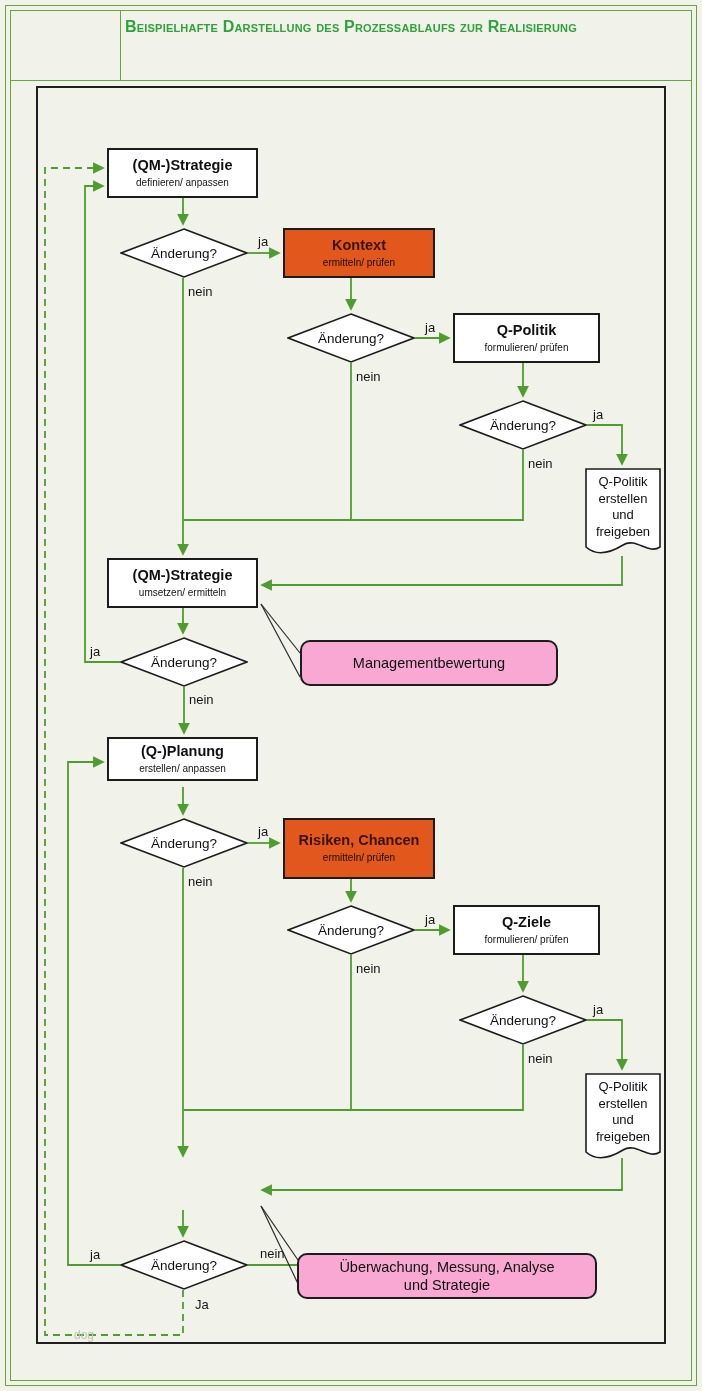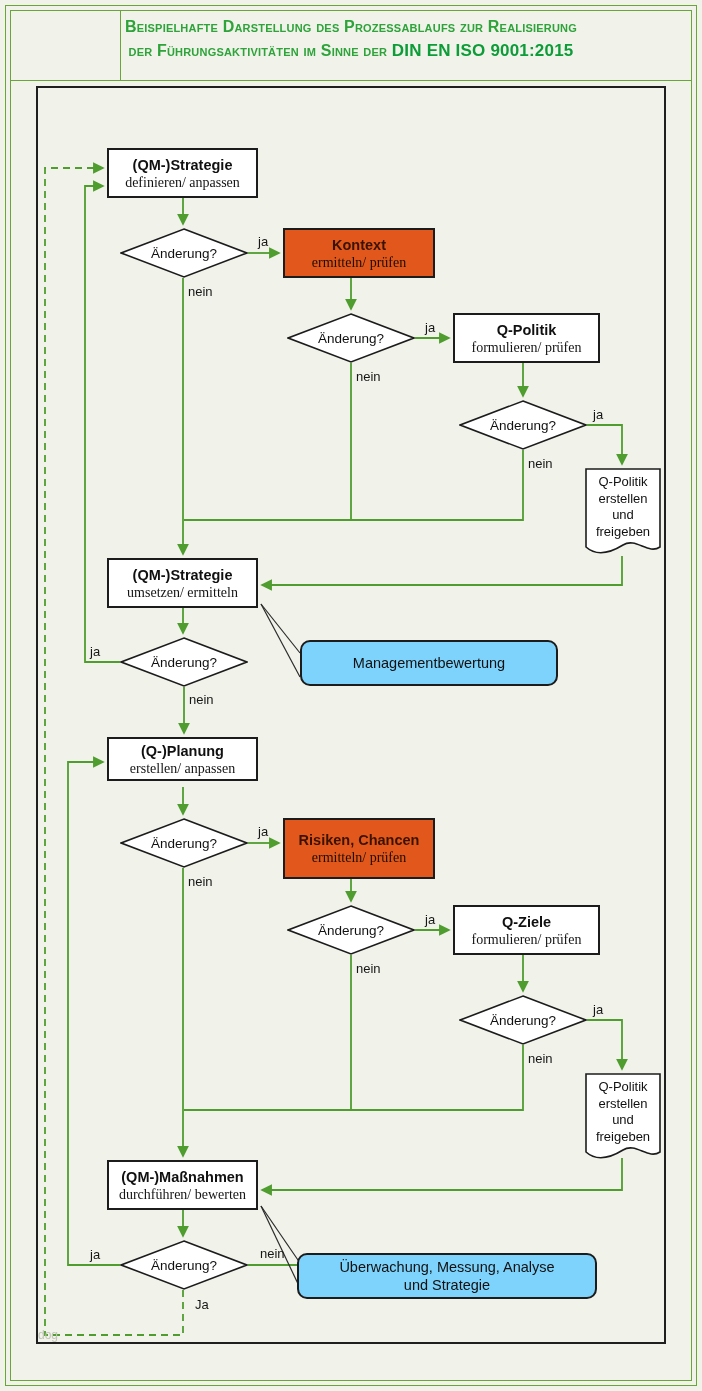--- a/index.html
+++ b/index.html
@@ -9,48 +9,47 @@
   .header-rule{position:absolute;left:10px;top:80px;width:682px;border-top:1.5px solid #6aa53c;}
   .header-vline{position:absolute;left:120px;top:10px;height:70px;border-left:1.5px solid #6aa53c;}
   .title{position:absolute;left:0;right:0;top:15px;text-align:center;font-variant:small-caps;
          font-weight:bold;color:#2da33a;font-size:16px;line-height:24px;letter-spacing:.2px;}
   .iso{color:#0c9c38;font-size:17px;}
   .chart-frame{position:absolute;left:36px;top:86px;width:630px;height:1258px;border:2px solid #1f1f1f;box-sizing:border-box;}
   .overlay{position:absolute;left:0;top:0;pointer-events:none;}
   .box{position:absolute;background:#ffffff;border:2px solid #1c1c1c;box-sizing:border-box;
        display:flex;flex-direction:column;align-items:center;justify-content:center;gap:1px;}
   .box-title{font-weight:bold;font-size:14.5px;color:#101010;line-height:17px;}
-  .box-sub{font-size:14px;color:#141414;line-height:15px;font-family:Liberation Serif, serif;}
+  .box-sub{font-size:10px;color:#141414;line-height:15px;}
   .box.orange{background:#e2581c;}
   .box.orange .box-title{color:#3a1200;}
   .box.orange .box-sub{color:#1c0d00;}
   .diamond{position:absolute;}
   .diamond svg{position:absolute;inset:0;}
   .diamond-label{position:absolute;inset:0;display:flex;align-items:center;justify-content:center;font-size:13.5px;color:#101010;}
   .doc{position:absolute;}
   .doc svg{position:absolute;inset:0;}
   .doc-text{position:absolute;left:0;right:0;top:6px;text-align:center;font-size:13px;line-height:16.5px;color:#101010;}
-  .note{position:absolute;background:#7dd3fc;border:2px solid #1c1c1c;border-radius:10px;box-sizing:border-box;
+  .note{position:absolute;background:#f9a8d4;border:2px solid #1c1c1c;border-radius:10px;box-sizing:border-box;
         display:flex;flex-direction:column;align-items:center;justify-content:center;font-size:14.5px;color:#101010;line-height:18px;text-align:center;}
   .elabel{position:absolute;font-size:13px;color:#161616;}
-  .watermark{position:absolute;font-size:12px;color:#c0c4b6;}
+  .watermark{position:absolute;font-size:12px;color:#c0c4b6;margin-left:36px;}
 </style>
 </head>
 <body>
 
 <div id="page">
 
   <div class="frame-outer"></div>
   <div class="frame-inner"></div>
   <div class="header-vline"></div>
   <div class="header-rule"></div>
 
   <div class="title">
     <div>Beispielhafte Darstellung des Prozessablaufs zur Realisierung</div>
-    <div><span>der Führungsaktivitäten im Sinne der </span><span class="iso">DIN EN ISO 9001:2015</span></div>
   </div>
 
   <div class="chart-frame"></div>
 
   <svg class="overlay" width="702" height="1391" viewBox="0 0 702 1391">
     <defs>
       <marker id="ah" viewBox="0 0 10 10" refX="8.5" refY="5" markerWidth="6.5" markerHeight="6.5" orient="auto">
         <path d="M0 0 L10 5 L0 10 Z" fill="#4f9d2f"></path>
       </marker>
     </defs>
@@ -112,24 +111,20 @@
     <div class="box-sub">erstellen/ anpassen</div>
   </div>
   <div class="box orange" style="left:283px;top:818px;width:152px;height:61px">
     <div class="box-title">Risiken, Chancen</div>
     <div class="box-sub">ermitteln/ prüfen</div>
   </div>
   <div class="box" style="left:453px;top:905px;width:147px;height:50px">
     <div class="box-title">Q-Ziele</div>
     <div class="box-sub">formulieren/ prüfen</div>
   </div>
-  <div class="box" style="left:107px;top:1160px;width:151px;height:50px">
-    <div class="box-title">(QM-)Maßnahmen</div>
-    <div class="box-sub">durchführen/ bewerten</div>
-  </div>
 
   <div class="diamond" style="left:120px;top:228px;width:128px;height:50px">
     <svg width="128" height="50" viewBox="0 0 128 50">
         <polygon points="64,1 126.8,25 64,49 1.2,25" fill="#ffffff" stroke="#1c1c1c" stroke-width="1.6"></polygon>
       </svg>
     <span class="diamond-label">Änderung?</span>
   </div>
   <div class="diamond" style="left:287px;top:313px;width:128px;height:50px">
     <svg width="128" height="50" viewBox="0 0 128 50">
         <polygon points="64,1 126.8,25 64,49 1.2,25" fill="#ffffff" stroke="#1c1c1c" stroke-width="1.6"></polygon>

